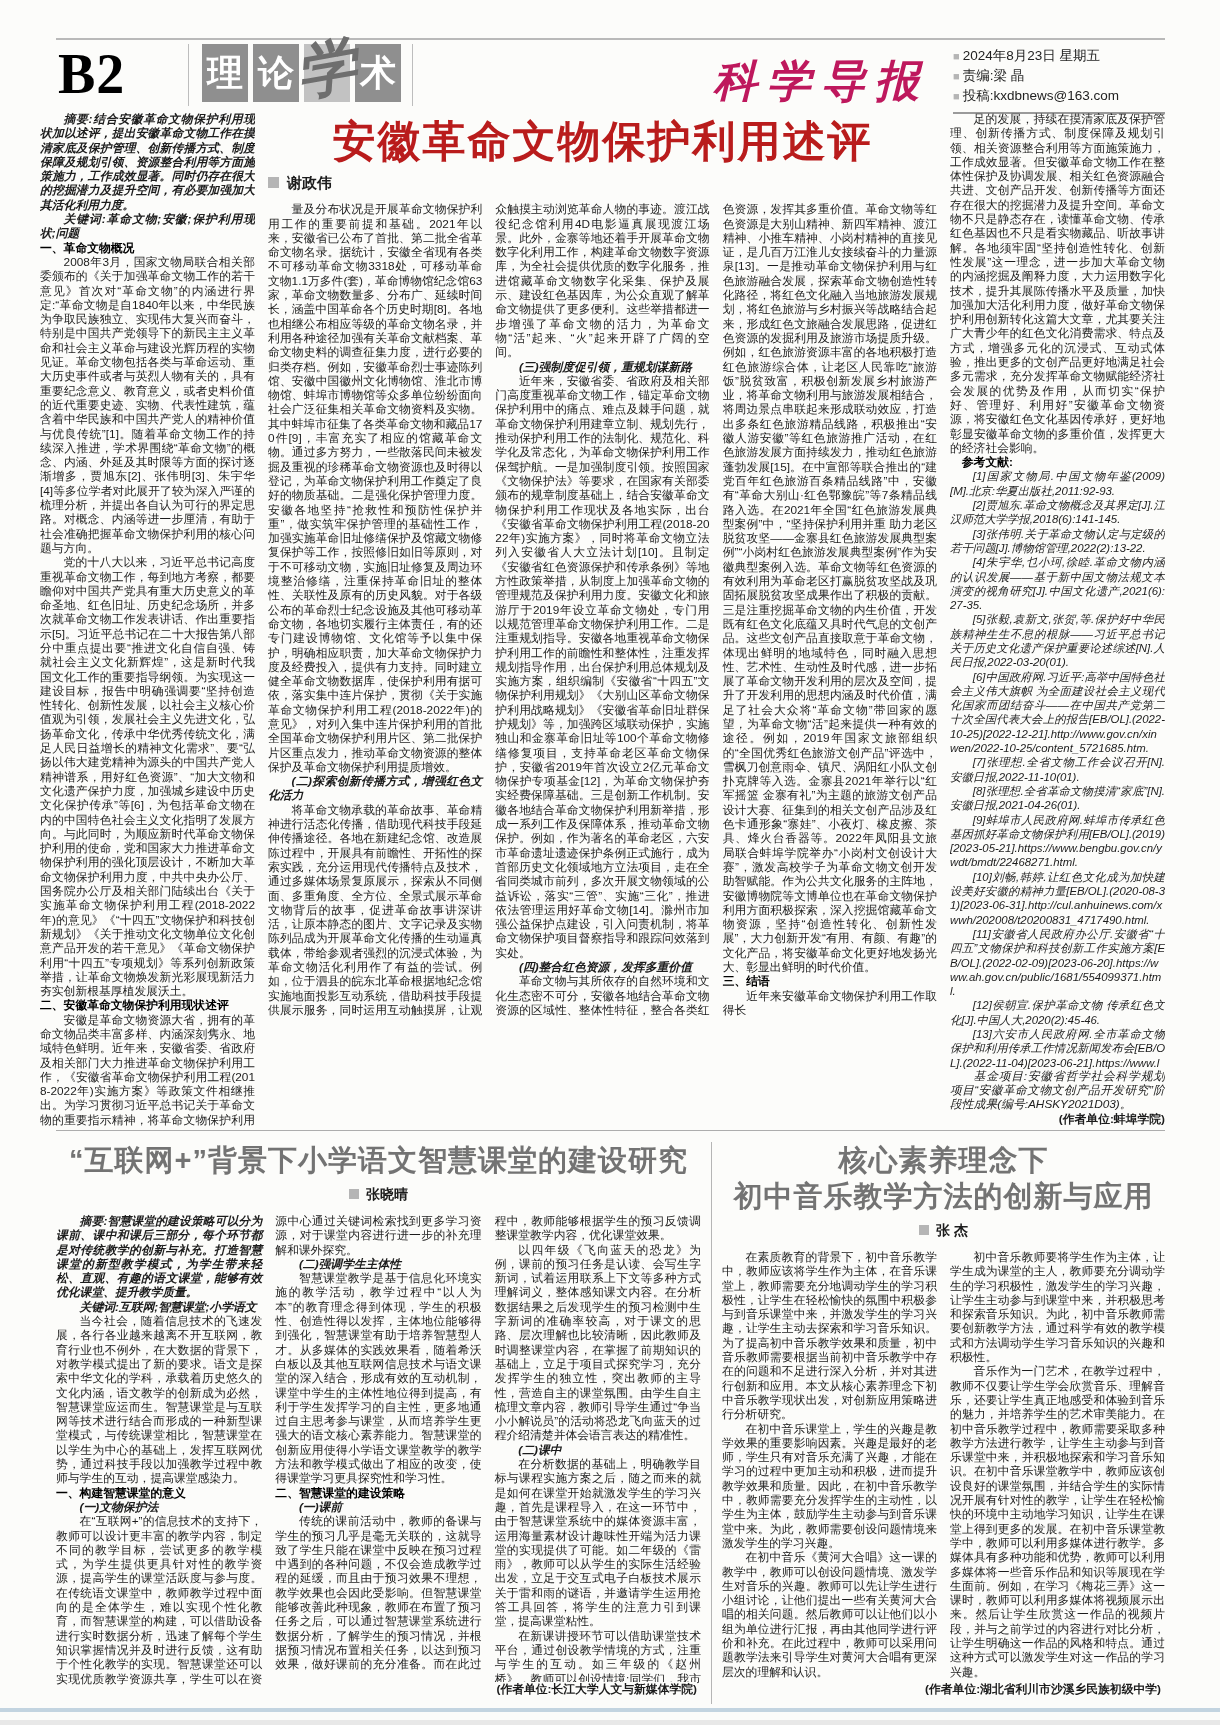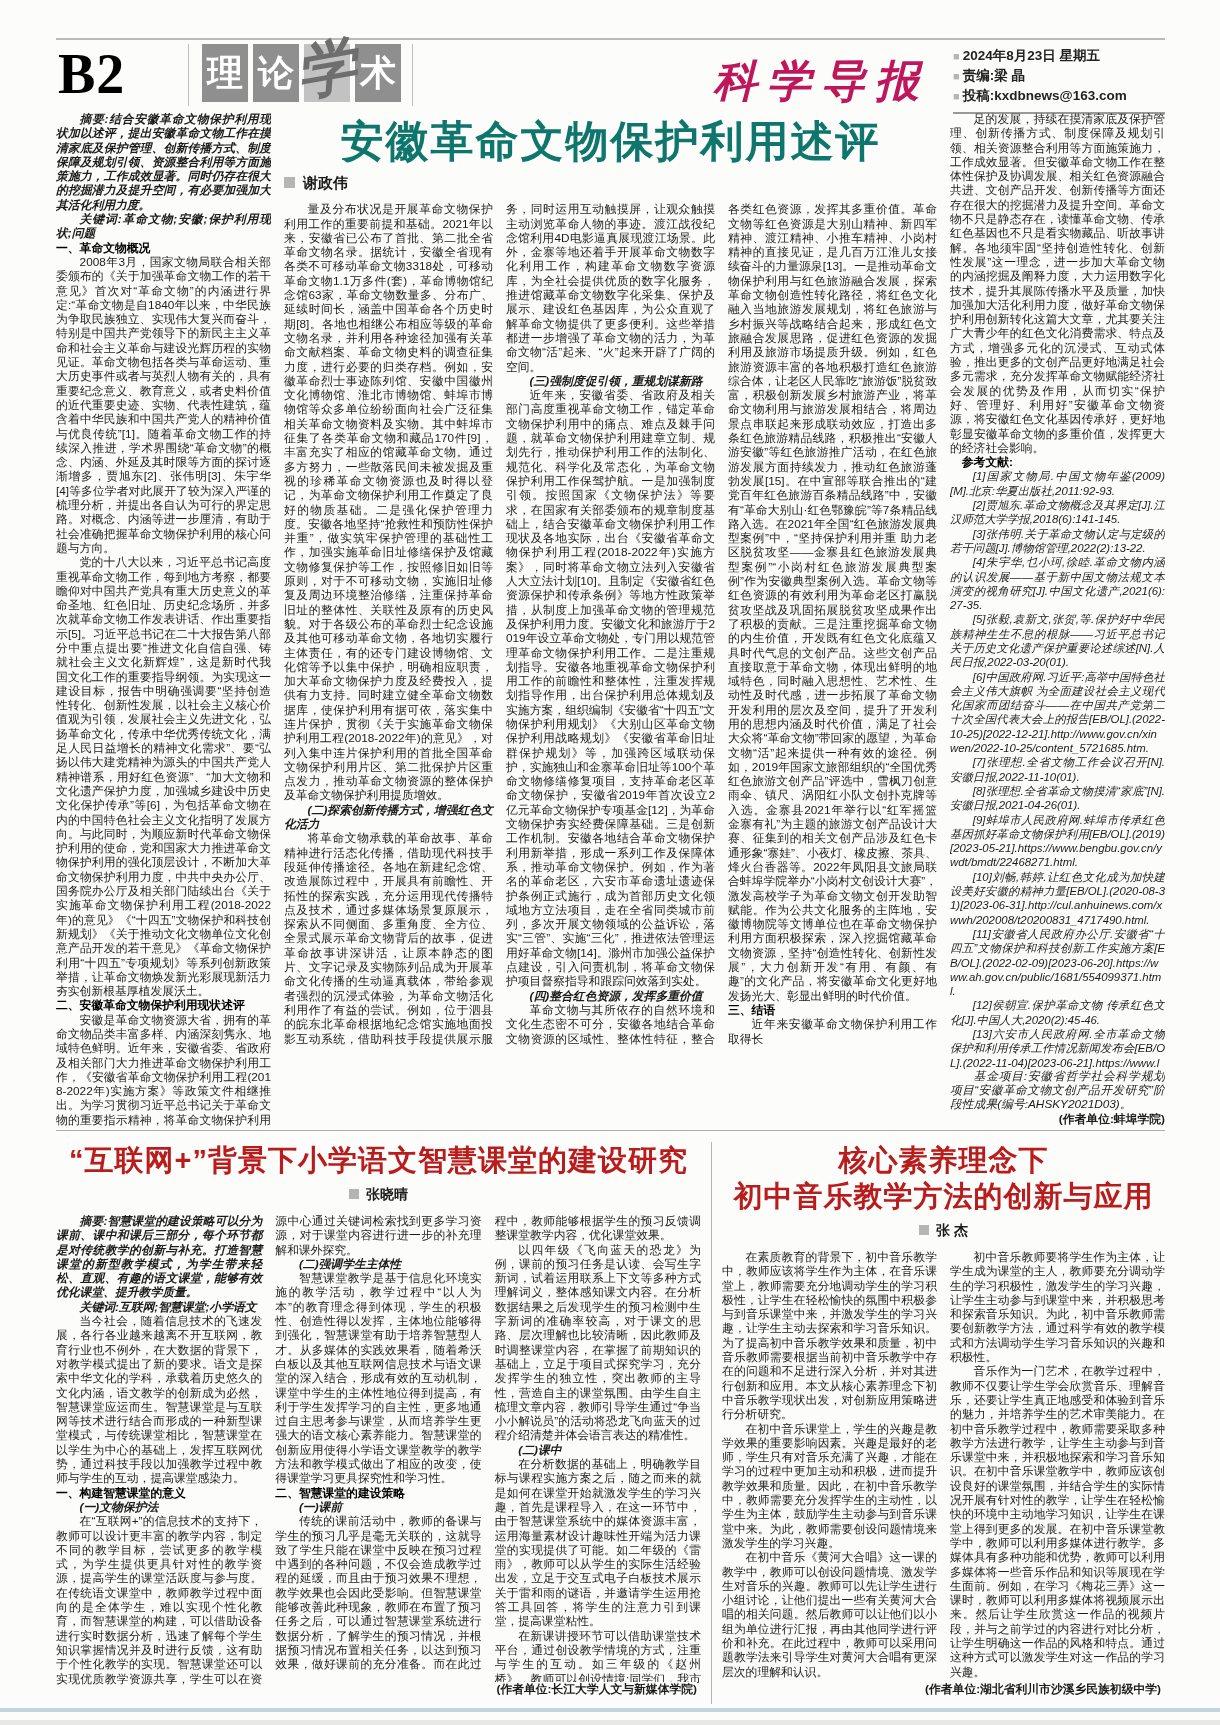--- a/index.html
+++ b/index.html
@@ -16,52 +16,52 @@
   .sbox{width:46px;height:58px;background:#8f8f8f;color:#fff;font-weight:700;font-size:36px;
         display:flex;align-items:center;justify-content:center;}
   .sbox.light{background:#c2c2c2;color:#6e6e6e;overflow:visible;}
   .sbox.light span{font-family:"Liberation Serif",serif;font-style:italic;font-size:60px;
         transform:rotate(-10deg) translateY(-4px);}
   .masthead{position:absolute;left:600px;top:24px;width:330px;text-align:center;
         font-family:"Liberation Serif",serif;font-style:italic;font-weight:700;
         font-size:44px;color:#be185d;letter-spacing:10px;}
   .pubinfo{position:absolute;right:0;top:18px;width:212px;border-bottom:2px solid #9a9a9a;
         padding-bottom:6px;}
-  .pub-line{font-size:13.5px;font-weight:700;color:#222;line-height:20px;white-space:nowrap;}
+  .pub-line{font-size:13.5px;font-weight:400;color:#222;line-height:20px;white-space:nowrap;}
   .pub-line::before{content:"■ ";color:#b5b5b5;font-size:11px;}
   
   .para{margin:0;text-indent:2em;text-align:justify;word-break:break-all;}
   .para.h1{font-weight:700;font-style:normal;text-indent:0;color:#000;}
   .para.h2{font-weight:700;font-style:italic;}
   .para.abs{font-weight:700;font-style:italic;}
   .para.kai{font-style:italic;}
   .para.aff{font-weight:700;text-align:right;text-indent:0;}
   
-  .main-article{position:absolute;left:56px;right:55px;top:112px;height:1014px;
+  .main-article{position:absolute;left:40px;right:55px;top:112px;height:1014px;
         display:grid;grid-template-columns:215px 1fr 215px;column-gap:13px;
         font-size:11.8px;line-height:14.3px;}
   .col{overflow:hidden;height:100%;}
   .mid{overflow:hidden;display:flex;flex-direction:column;}
   .main-title{margin:4px 0 0 0;text-align:center;font-size:43px;font-weight:700;
-        letter-spacing:2px;color:#0f766e;line-height:50px;}
+        letter-spacing:2px;color:#b91c1c;line-height:50px;}
   .byline{text-align:left;font-size:15px;font-weight:700;margin:10px 0 12px 0;}
   .byline .sq{display:inline-block;width:11px;height:11px;background:#b5b5b5;margin-right:8px;}
   .mid-cols{flex:1;overflow:hidden;columns:3;column-gap:13px;}
   .col5{display:flex;flex-direction:column;overflow:hidden;}
   .refs{flex:1;overflow:hidden;font-size:11.4px;}
   .refs .para{font-style:italic;}
   .c5top .para.h1{text-indent:1em;}
   
   .hdivider{position:absolute;left:56px;right:55px;top:1130px;height:1px;background:#adadad;}
   .vdivider{position:absolute;left:711px;top:1142px;height:562px;width:1px;background:#b5b5b5;}
   .bottom-rule{position:absolute;left:0;right:0;top:1708px;height:4px;background:#c3d4e0;}
   
   .article-left{position:absolute;left:56px;top:1140px;width:645px;height:566px;overflow:hidden;}
   .article-right{position:absolute;left:722px;top:1140px;width:443px;height:566px;overflow:hidden;}
-  .sub-title{margin:2px 0 0 0;text-align:center;font-size:29px;font-weight:700;color:#b91c1c;
+  .sub-title{margin:2px 0 0 0;text-align:center;font-size:29px;font-weight:700;color:#737373;
         line-height:36px;letter-spacing:1px;}
   .sub-byline{text-align:center;font-size:14px;font-weight:700;margin:8px 0 10px 0;}
   .sub-byline .sq{display:inline-block;width:10px;height:10px;background:#b5b5b5;margin-right:7px;}
   .body-cols{font-size:11.8px;line-height:14.3px;overflow:hidden;}
   .article-left .body-cols{columns:3;column-gap:13px;height:478px;}
   .article-right .body-cols{columns:2;column-gap:13px;height:438px;}
   .aff-abs{position:absolute;right:4px;bottom:8px;font-size:11.8px;font-weight:700;background:#fcfcfa;padding-left:6px;}
 </style>
 </head>
 <body>

